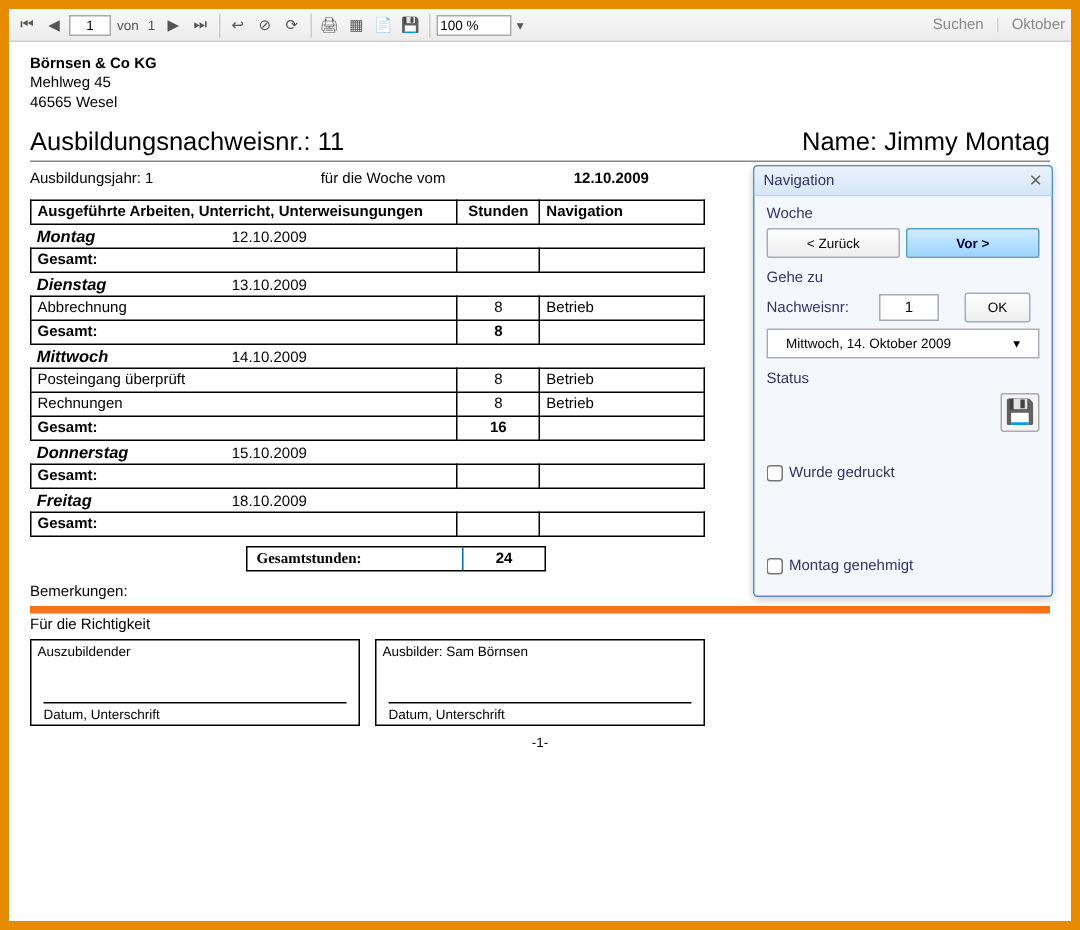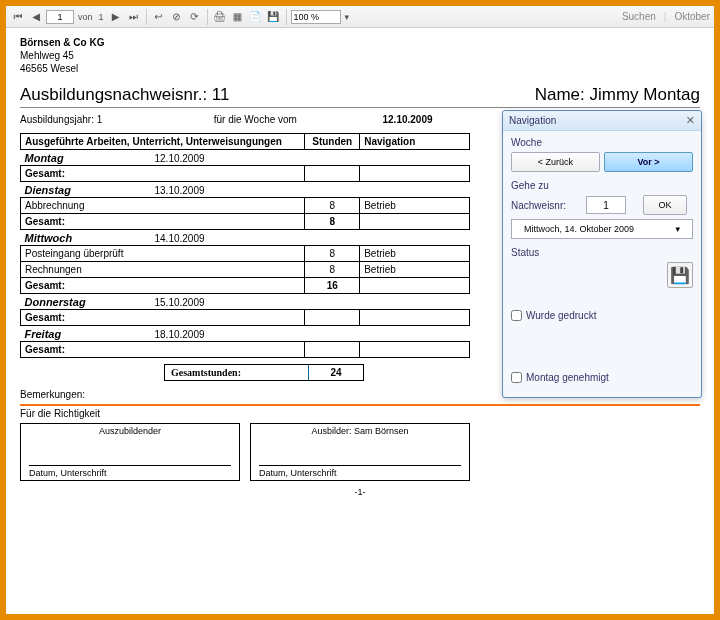--- a/index.html
+++ b/index.html
@@ -40,23 +40,23 @@
     .day-date { font-size: 10px; }
     
     .gesamt-row td:first-child { font-weight: bold; }
     .gesamt-hrs { font-weight: bold; text-align: center; }
     
     .total-box { width: 200px; margin: 6px 0 8px 144px; border: 1px solid #000; display: flex; font-size: 10px; font-weight: bold; }
     .total-box .lbl { flex: 1; padding: 2px 6px; border-right: 1px solid #0369a1; font-family: Liberation Serif, serif; }
     .total-box .val { width: 54px; text-align: center; padding: 2px; }
     
     .remarks { font-size: 10px; margin-bottom: 4px; }
-    .correctness { font-size: 10px; border-top: 2px solid #f97316; padding-top: 2px; margin-bottom: 4px; }
-    
-    .sign-row { display: flex; gap: 10px; text-align: center; }
+    .correctness { font-size: 10px; border-top: 5px solid #f97316; padding-top: 2px; margin-bottom: 4px; }
+    
+    .sign-row { display: flex; gap: 10px; }
     .sign-box { width: 220px; border: 1px solid #000; font-size: 9px; padding: 2px 4px; height: 58px; position: relative; }
     .sign-box .role { }
     .sign-box .line { position: absolute; bottom: 14px; left: 8px; right: 8px; border-top: 1px solid #000; }
     .sign-box .caption { position: absolute; bottom: 2px; left: 8px; font-size: 9px; }
     
     .page-num { text-align: center; font-size: 9px; margin-top: 6px; }
     
     
     .nav-panel { position: absolute; top: 104px; right: 12px; width: 200px; background: #f4f8fc; border: 1px solid #5a8cc0; border-radius: 3px; box-shadow: 0 2px 6px rgba(0,0,0,.2); font-size: 10px; }
     .nav-title { background: linear-gradient(#eaf2fb,#d6e6f7); padding: 3px 6px; color: #336; border-bottom: 1px solid #c0d4ea; display: flex; justify-content: space-between; align-items: center; border-radius: 3px 3px 0 0; }

